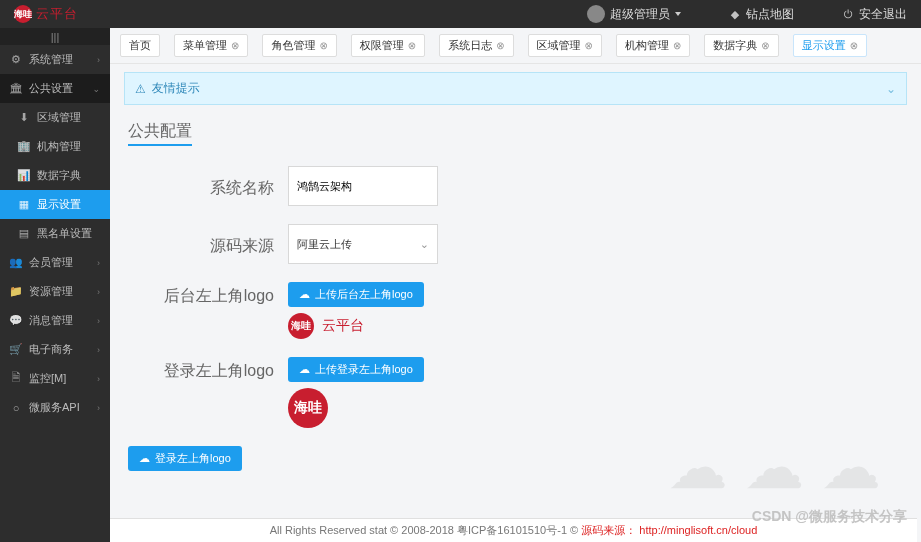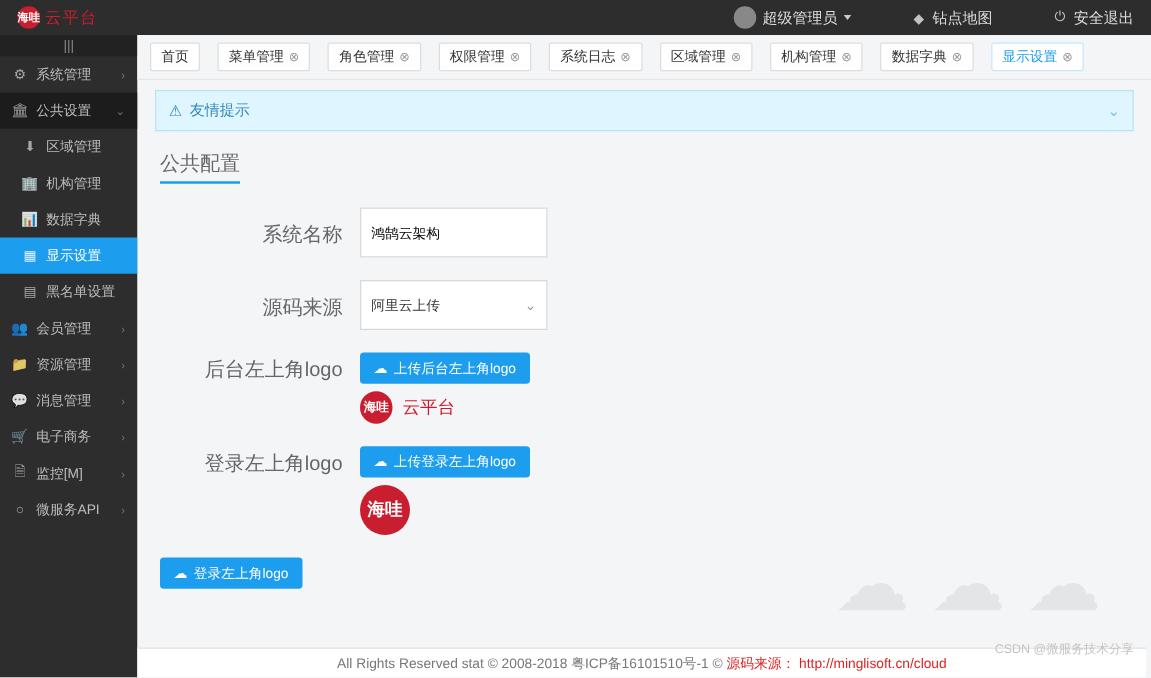--- a/index.html
+++ b/index.html
@@ -42,21 +42,21 @@
     .upload-btn { display:inline-flex; align-items:center; gap:5px; background:#1d9dee; color:#fff; padding:5px 11px; border-radius:3px; font-size:11px; cursor:pointer; }
     .preview-row { margin-top:6px; display:flex; align-items:center; gap:8px; }
     .preview-badge { width:26px; height:26px; border-radius:50%; background:#c81e2f; color:#fff; display:flex; align-items:center; justify-content:center; font-size:10px; font-weight:700; }
     .preview-badge.big { width:40px; height:40px; font-size:14px; }
     .preview-text { color:#c81e2f; font-size:14px; }
     .preview-text.big { font-size:20px; letter-spacing:3px; }
     .footer { position:absolute; bottom:0; left:0; right:4px; background:#fff; border-top:1px solid #e0e0e0; padding:4px 0; text-align:center; font-size:11px; color:#777;margin-top:16px; }
     .footer .red { color:#d22; }
     .footer a { color:#d22; text-decoration:none; }
     .clouds { position:absolute; right:40px; bottom:40px; opacity:.08; pointer-events:none; font-size:60px; }
-    .watermark { position:absolute; right:14px; bottom:16px; font-size:10px; color:#c4c4c4; pointer-events:none; }
+    .watermark { position:absolute; right:14px; bottom:16px; font-size:14px; color:#c4c4c4; pointer-events:none;font-weight:bold; }
   </style>
 </head>
 <body>
 
 <div class="topbar">
   <div class="logo">
     <span class="logo-badge">海哇</span>
     <span class="logo-text">云平台</span>
   </div>
   <div class="top-right">

